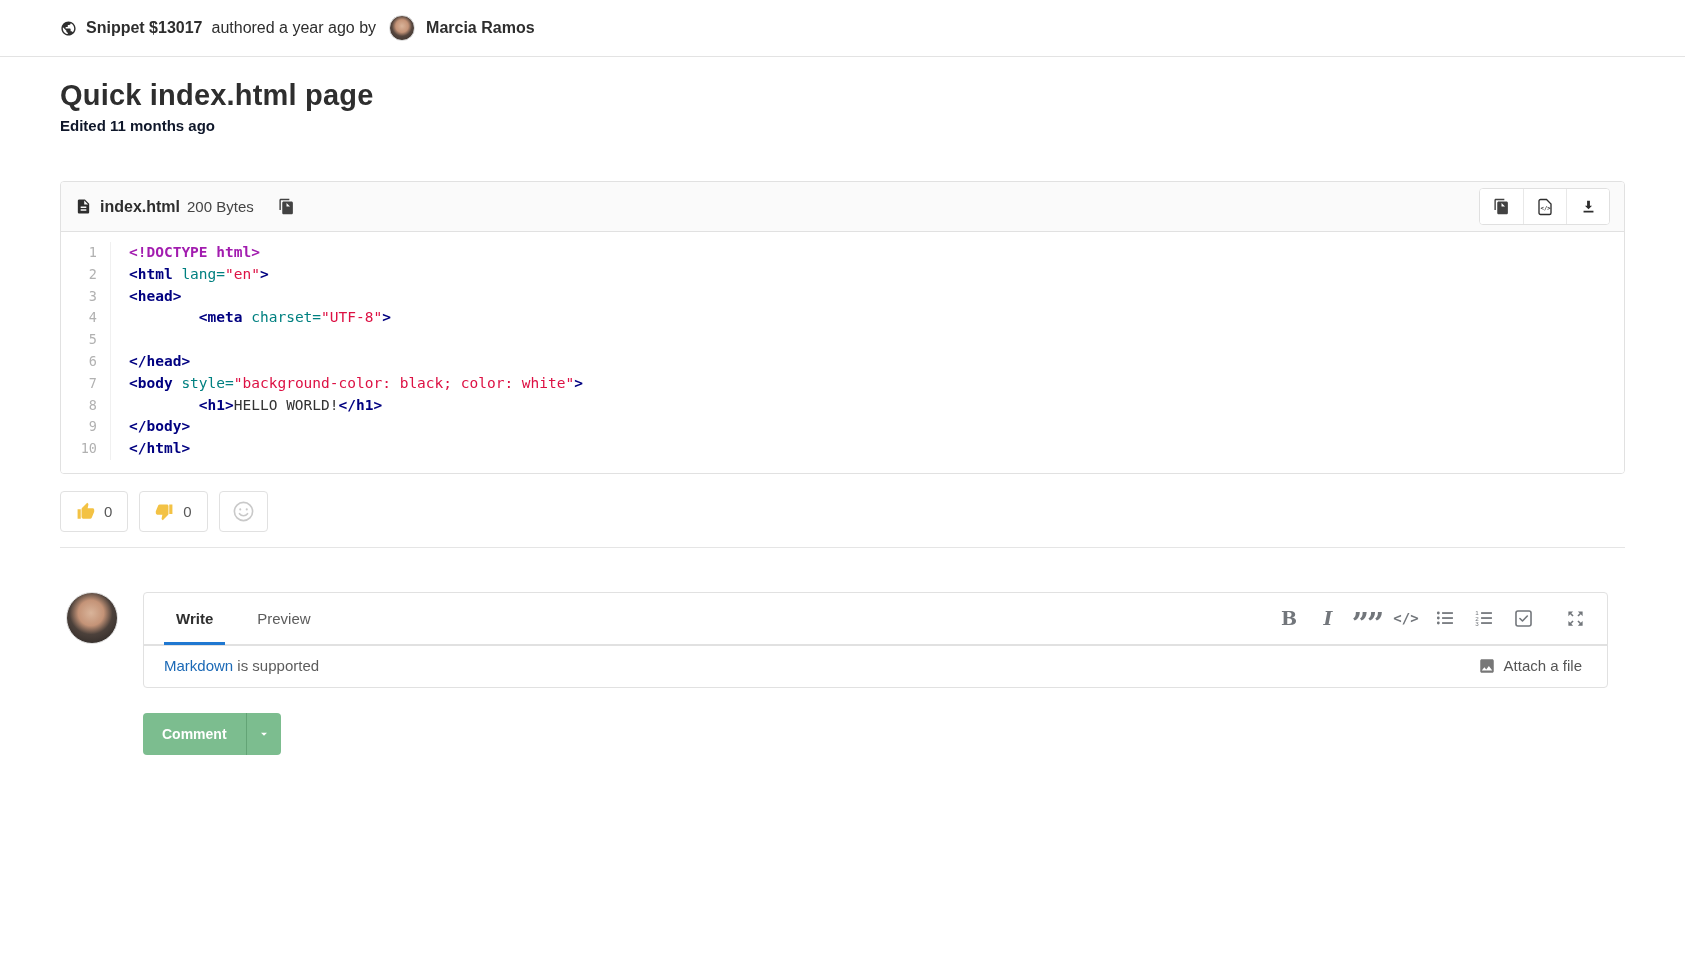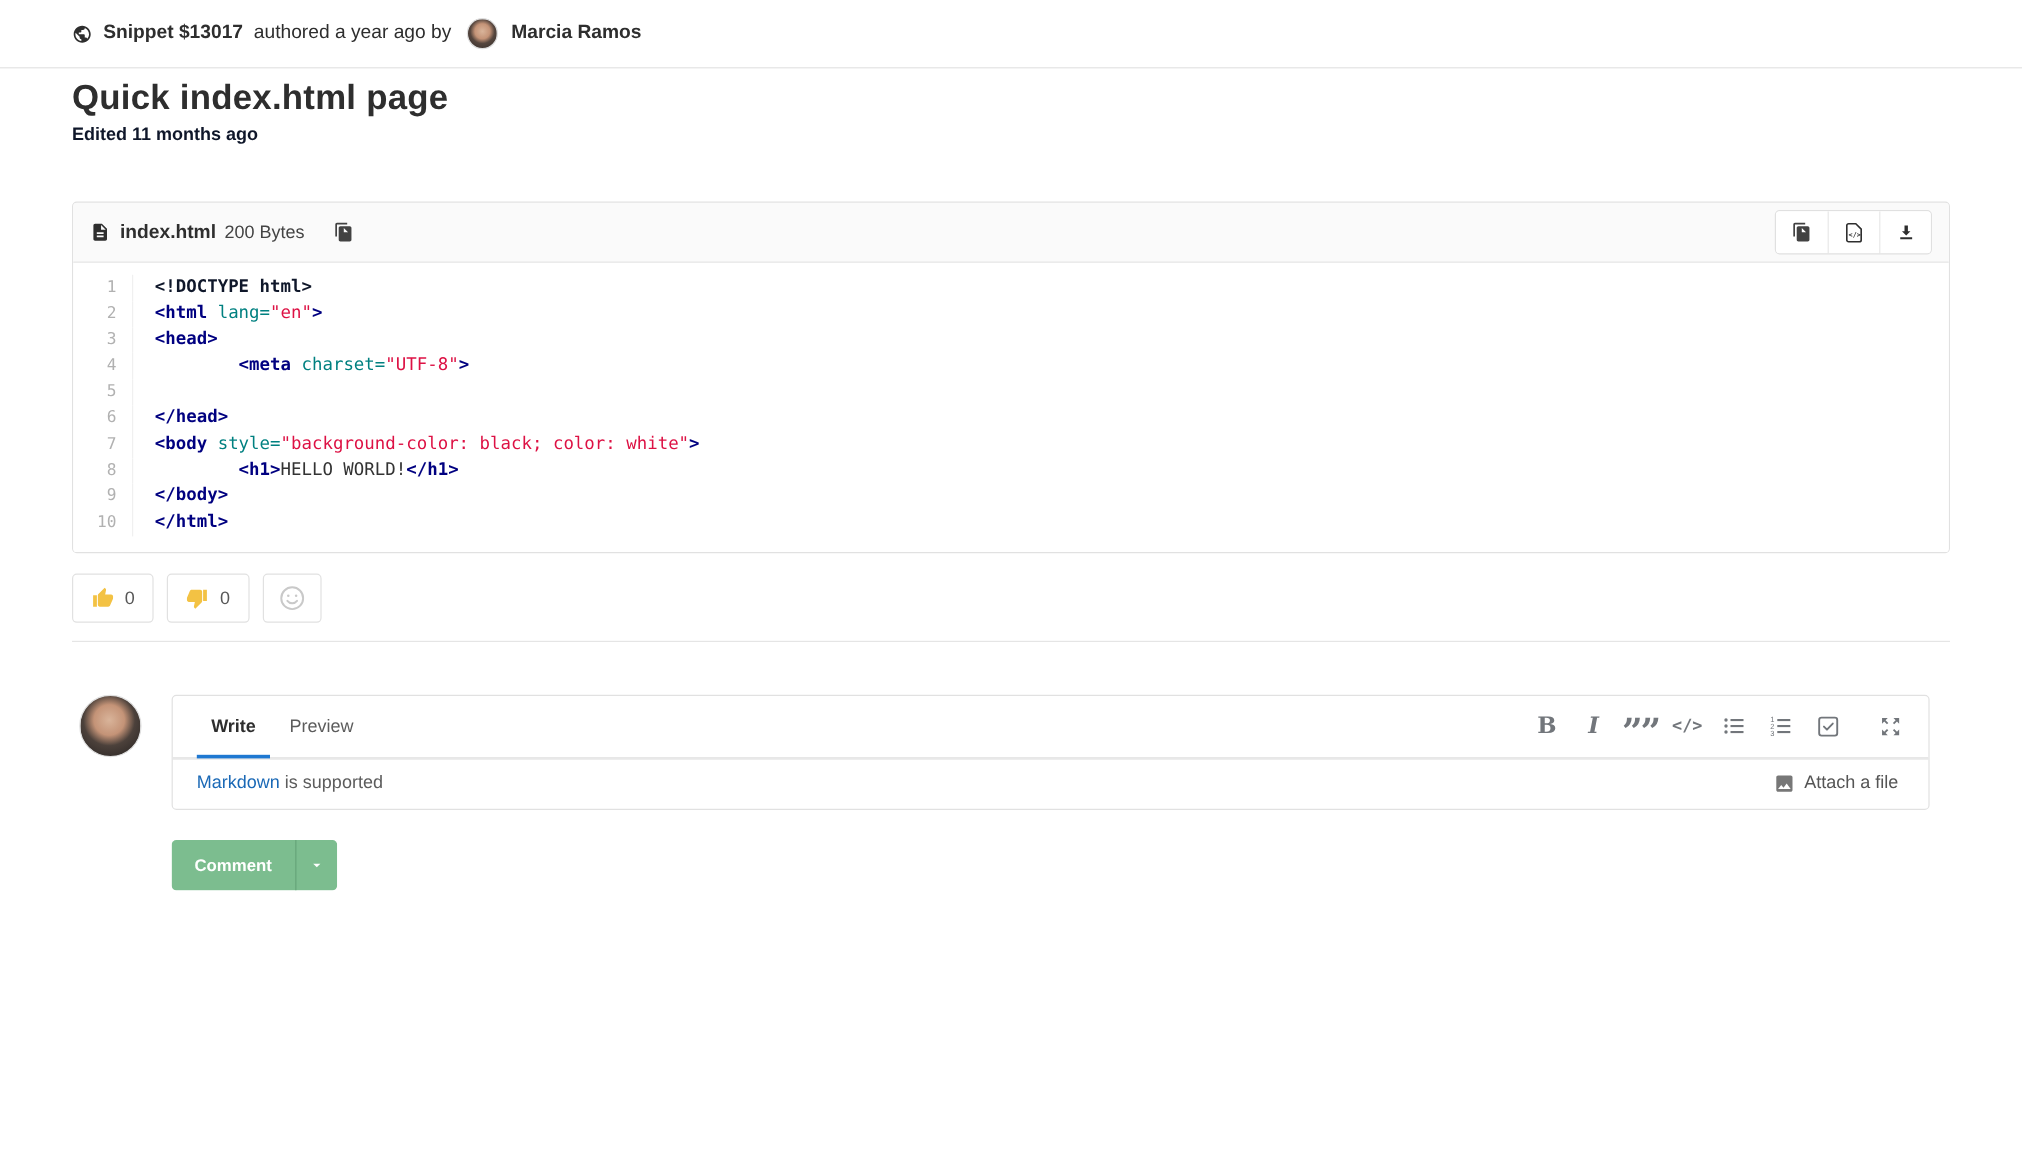--- a/index.html
+++ b/index.html
@@ -10,58 +10,58 @@
   .top-header .left { display:flex; align-items:center; gap:9px; font-size:16px; }
   .bold { font-weight:bold; }
   .hdr-avatar { width:26px; height:26px; border-radius:50%; margin:0 2px 0 4px;
     background: radial-gradient(circle at 50% 42%, #d9b49a 0%, #c49377 34%, #56463e 55%, #2f2a28 100%); border:1px solid #ddd; }
   .top-actions { margin-left:auto; display:flex; gap:13px; }
   .btn { font-size:15px; padding:9px 17px; border-radius:4px; background:#fff; border:1px solid #d4d4d4; color:#2e2e2e; cursor:pointer; font-family:inherit; }
   .btn.danger { border-color:#db3b21; color:#db3b21; }
   .btn.success-o { border-color:#35935f; color:#2a8a50; }
 
   
-  .title-block { margin:9px 60px 0; }
+  .title-block { margin:22px 60px 0; }
   .page-title { font-size:29px; font-weight:bold; letter-spacing:.2px; }
   .edited { margin-top:5px; font-size:15px; color:#0f172a; font-weight:bold; }
 
   
   .file-holder { margin:47px 60px 0; border:1px solid #e1e1e1; border-radius:4px; overflow:hidden; }
   .file-title { background:#fafafa; border-bottom:1px solid #e1e1e1; display:flex; align-items:center; padding:6px 14px; min-height:47px; }
   .file-title .doc-ic { margin-right:8px; display:flex; }
   .file-name { font-size:16px; font-weight:bold; margin-right:7px; }
   .file-size { font-size:15px; color:#444; }
   .copy-path-btn { background:none; border:none; margin-left:22px; cursor:pointer; display:flex; padding:2px; }
   .file-actions { margin-left:auto; display:flex; border:1px solid #e0e0e0; border-radius:4px; overflow:hidden; background:#fff; }
   .file-actions button { width:43px; height:35px; background:#fff; border:none; border-left:1px solid #e8e8e8; cursor:pointer; display:flex; align-items:center; justify-content:center; }
   .file-actions button:first-child { border-left:none; }
 
   .code-area { padding:10px 0 13px; background:#fff; }
   .code-row { display:flex; line-height:21.8px; font-family:"DejaVu Sans Mono","Liberation Mono",monospace; font-size:14.5px; }
   .line-num { width:50px; flex:0 0 50px; text-align:right; padding-right:13px; color:#b1b1b1; font-size:13.5px; border-right:1px solid #f0f0f0; user-select:none; }
   .line-code { padding-left:18px; white-space:pre; color:#333; }
-  .seg-cp { color:#0f172a; font-weight:bold; }
+  .seg-cp { color:#a21caf; font-weight:bold; }
   .seg-nt { color:#000080; font-weight:bold; }
   .seg-na { color:#008080; }
   .seg-s  { color:#d14; }
   .seg-tx { color:#333; }
 
   
   .awards { margin:17px 60px 0; display:flex; gap:11px; }
   .award-btn { display:inline-flex; align-items:center; gap:9px; padding:7px 15px; height:41px; background:#fff; border:1px solid #e1e1e1; border-radius:4px; font-size:15px; color:#585858; cursor:pointer; }
   .award-btn.smiley { padding:7px 12px; }
   .divider { margin:15px 60px 0; border:none; border-top:1px solid #e5e5e5; }
 
   
   .comment-row { display:flex; margin:44px 77px 0 66px; gap:25px; }
   .c-avatar { width:52px; height:52px; border-radius:50%; flex:0 0 52px;
     background: radial-gradient(circle at 48% 40%, #d9b49a 0%, #c49377 32%, #4c413b 54%, #23201f 100%); border:1px solid #e0e0e0; }
   .md-area { flex:1; border:1px solid #e1e1e1; border-radius:4px; background:#fff; }
   .md-header { display:flex; align-items:stretch; height:52px; padding:0 20px; border-bottom:1px solid #e1e1e1; }
-  .md-tabs { display:flex; gap:4px;justify-content:flex-end; }
+  .md-tabs { display:flex; gap:20px;justify-content:flex-end; }
   .md-tab { display:flex; align-items:center; padding:0 12px; font-size:15px; color:#5c5c5c; position:relative; cursor:pointer; }
   .md-tab.active { color:#2e2e2e; font-weight:bold; }
   .md-tab.active::after { content:""; position:absolute; left:0; right:0; bottom:-1px; height:3px; background:#1f78d1; }
   .md-toolbar { margin-left:auto; display:flex; align-items:center; gap:15px; color:#72767b; }
   .tb-btn { background:none; border:none; cursor:pointer; color:#72767b; width:24px; height:24px; display:flex; align-items:center; justify-content:center; }
   .tb-text { font-family:"DejaVu Serif","Liberation Serif",serif; font-size:19px; font-weight:bold; color:#72767b; }
   .tb-text.it { font-style:italic; font-weight:bold; }
   .tb-quote { font-family:"DejaVu Serif",serif; font-size:30px; font-weight:bold; line-height:10px; color:#72767b; letter-spacing:-2px; padding-top:12px; }
   .tb-code { font-family:"DejaVu Sans Mono",monospace; font-size:14px; font-weight:bold; color:#72767b; }
   .tb-btn.fullscreen { margin-left:13px; }

